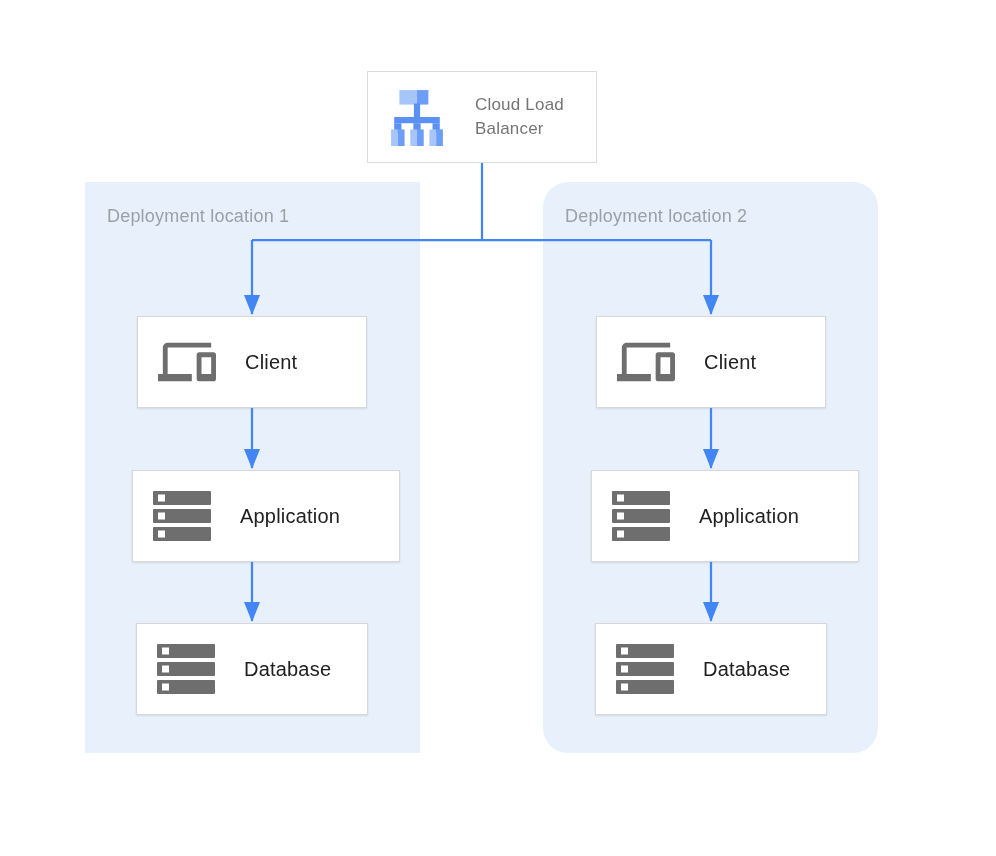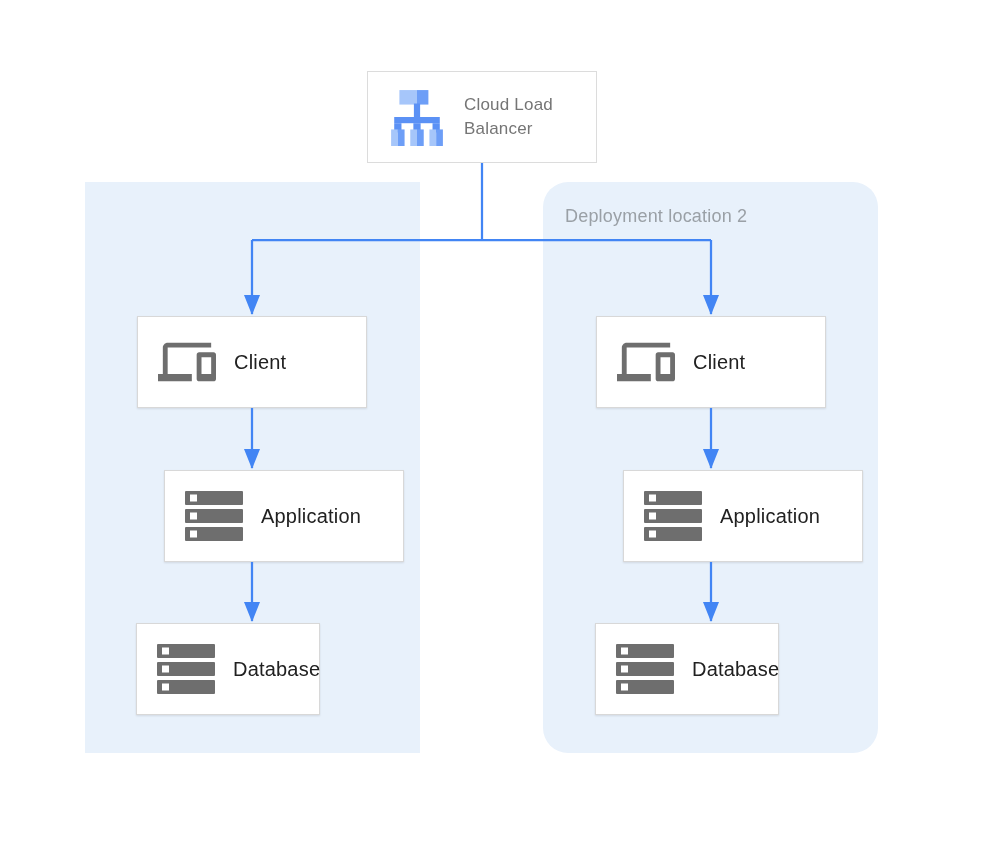--- a/index.html
+++ b/index.html
@@ -43,20 +43,21 @@
     position: absolute;
     height: 92px;
     background: #ffffff;
     border: 1px solid #d8d8d8;
     box-shadow: 0 1px 2px rgba(0,0,0,0.10);
     box-sizing: border-box;
     display: flex;
     align-items: center;
     padding-left: 18px;
     z-index: 2;
+    gap: 11px;
   }
   .node .icon-wrap {
     width: 62px;
     display: flex;
     align-items: center;
     justify-content: center;
     flex: none;
     margin-right: 16px;
   }
   .node-label {
@@ -76,22 +77,22 @@
     font-size: 17px;
     line-height: 24px;
     color: #757575;
     width: 104px;
     letter-spacing: 0.2px;
   }
   
   .p1 { left: 85px; }
   .p2 { left: 543px; border-radius: 25px; }
   .n-client  { top: 134px; width: 230px; }
-  .n-app     { top: 288px; width: 240px; margin-left: 32px; }
-  .n-db      { top: 441px; width: 184px; }
+  .n-app     { top: 288px; width: 268px; }
+  .n-db      { top: 441px; width: 232px; }
   .p1 .n-client { left: 52px; }
   .p1 .n-app    { left: 47px; }
   .p1 .n-db     { left: 51px; }
   .p2 .n-client { left: 53px; }
   .p2 .n-app    { left: 48px; }
   .p2 .n-db     { left: 52px; }
 </style>
 </head>
 <body>
 
@@ -130,20 +131,21 @@
         <rect x="21.5" y="40" width="6.5" height="16" fill="#a6c6fa"></rect>
         <rect x="28" y="40" width="6.5" height="16" fill="#6d9ef7"></rect>
         <rect x="40" y="40" width="6.5" height="16" fill="#a6c6fa"></rect>
         <rect x="46.5" y="40" width="6.5" height="16" fill="#6d9ef7"></rect>
       </svg>
     </div>
     <div class="lb-label">Cloud Load Balancer</div>
   </div>
 
   <section class="panel p1">
+    <div class="panel-label">Deployment location 1</div>
 
     <div class="node n-client">
       <div class="icon-wrap">
         <svg width="62" height="58" viewBox="0 0 24 24">
           <path d="M4 6h18V4H4c-1.1 0-2 .9-2 2v11H0v3h14v-3H4V6zm19 2h-6c-.55 0-1 .45-1 1v10c0 .55.45 1 1 1h6c.55 0 1-.45 1-1V9c0-.55-.45-1-1-1zm-1 9h-4v-7h4v7z" fill="#6e6e6e"></path>
         </svg>
       </div>
       <span class="node-label">Client</span>
     </div>
 

